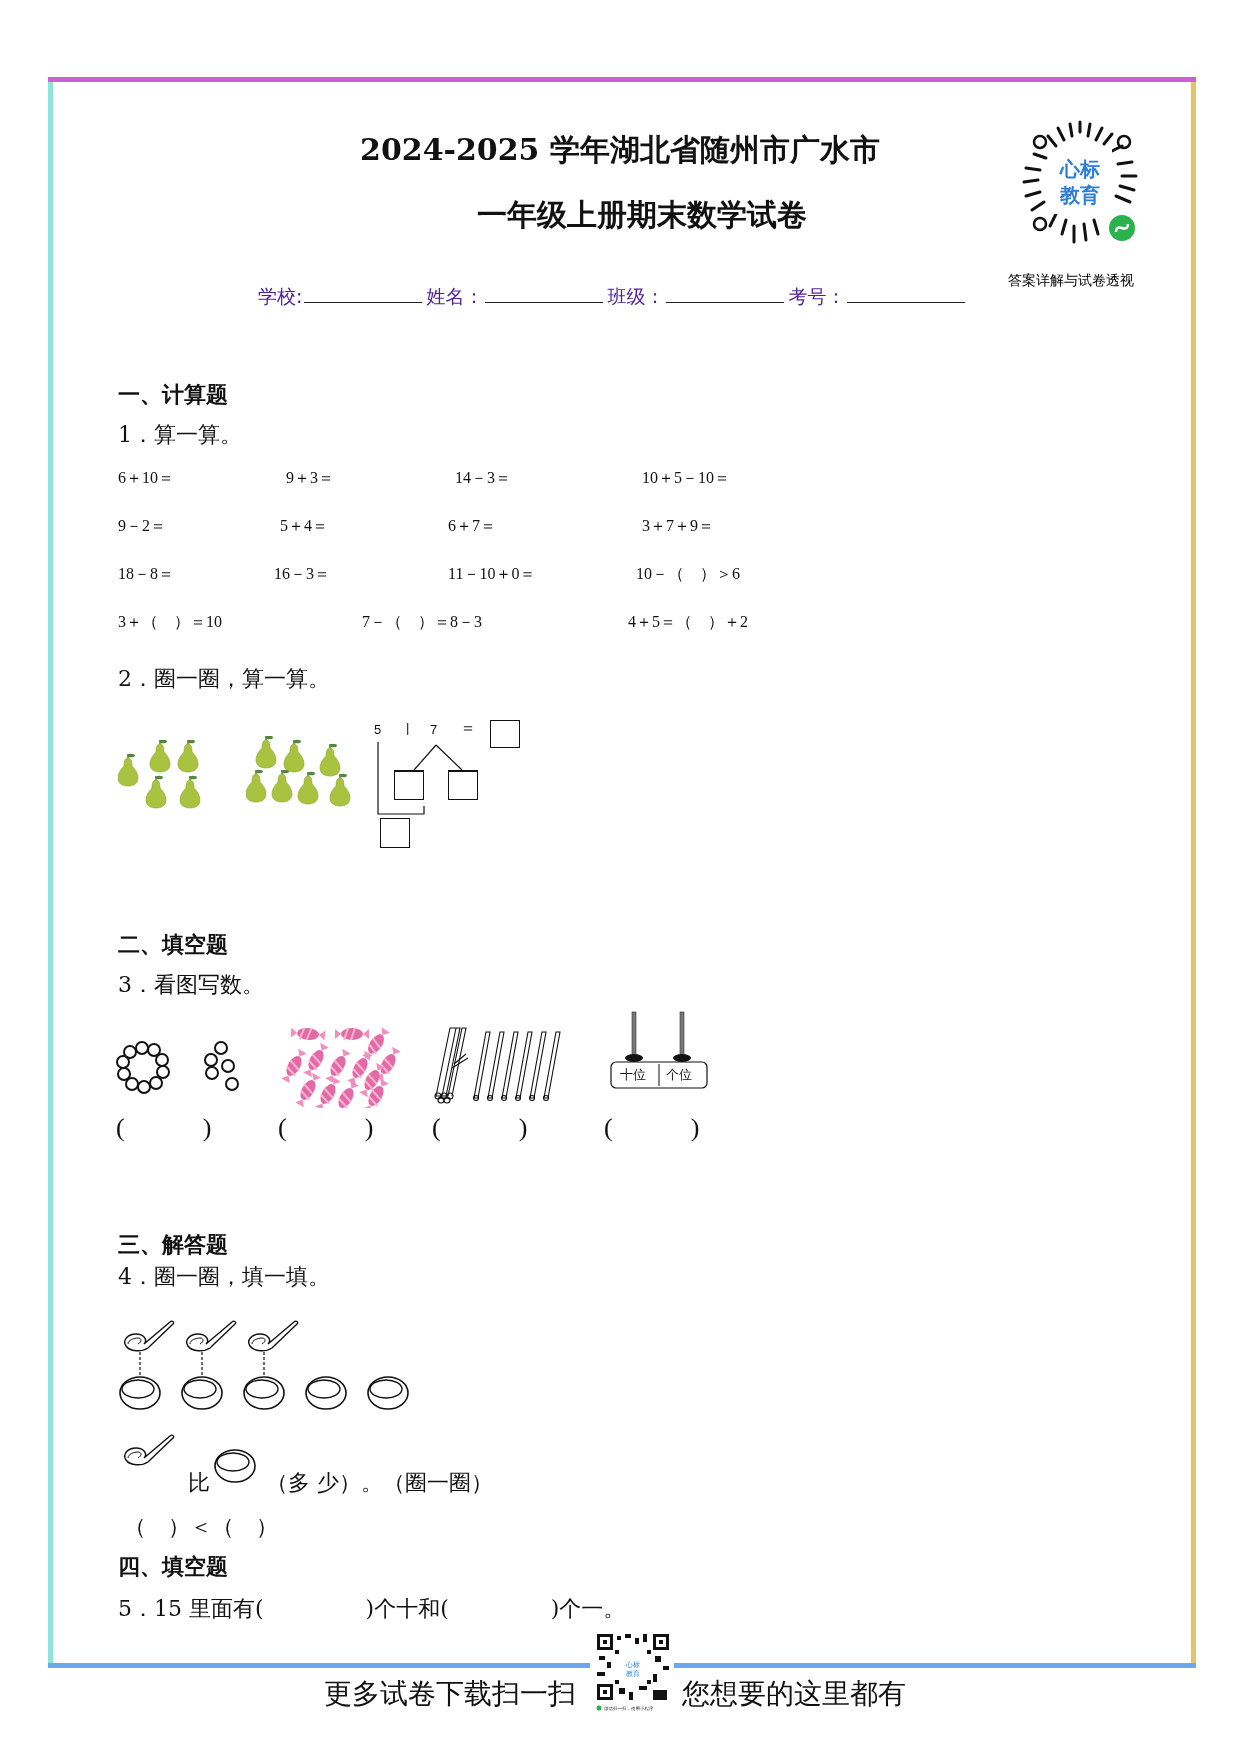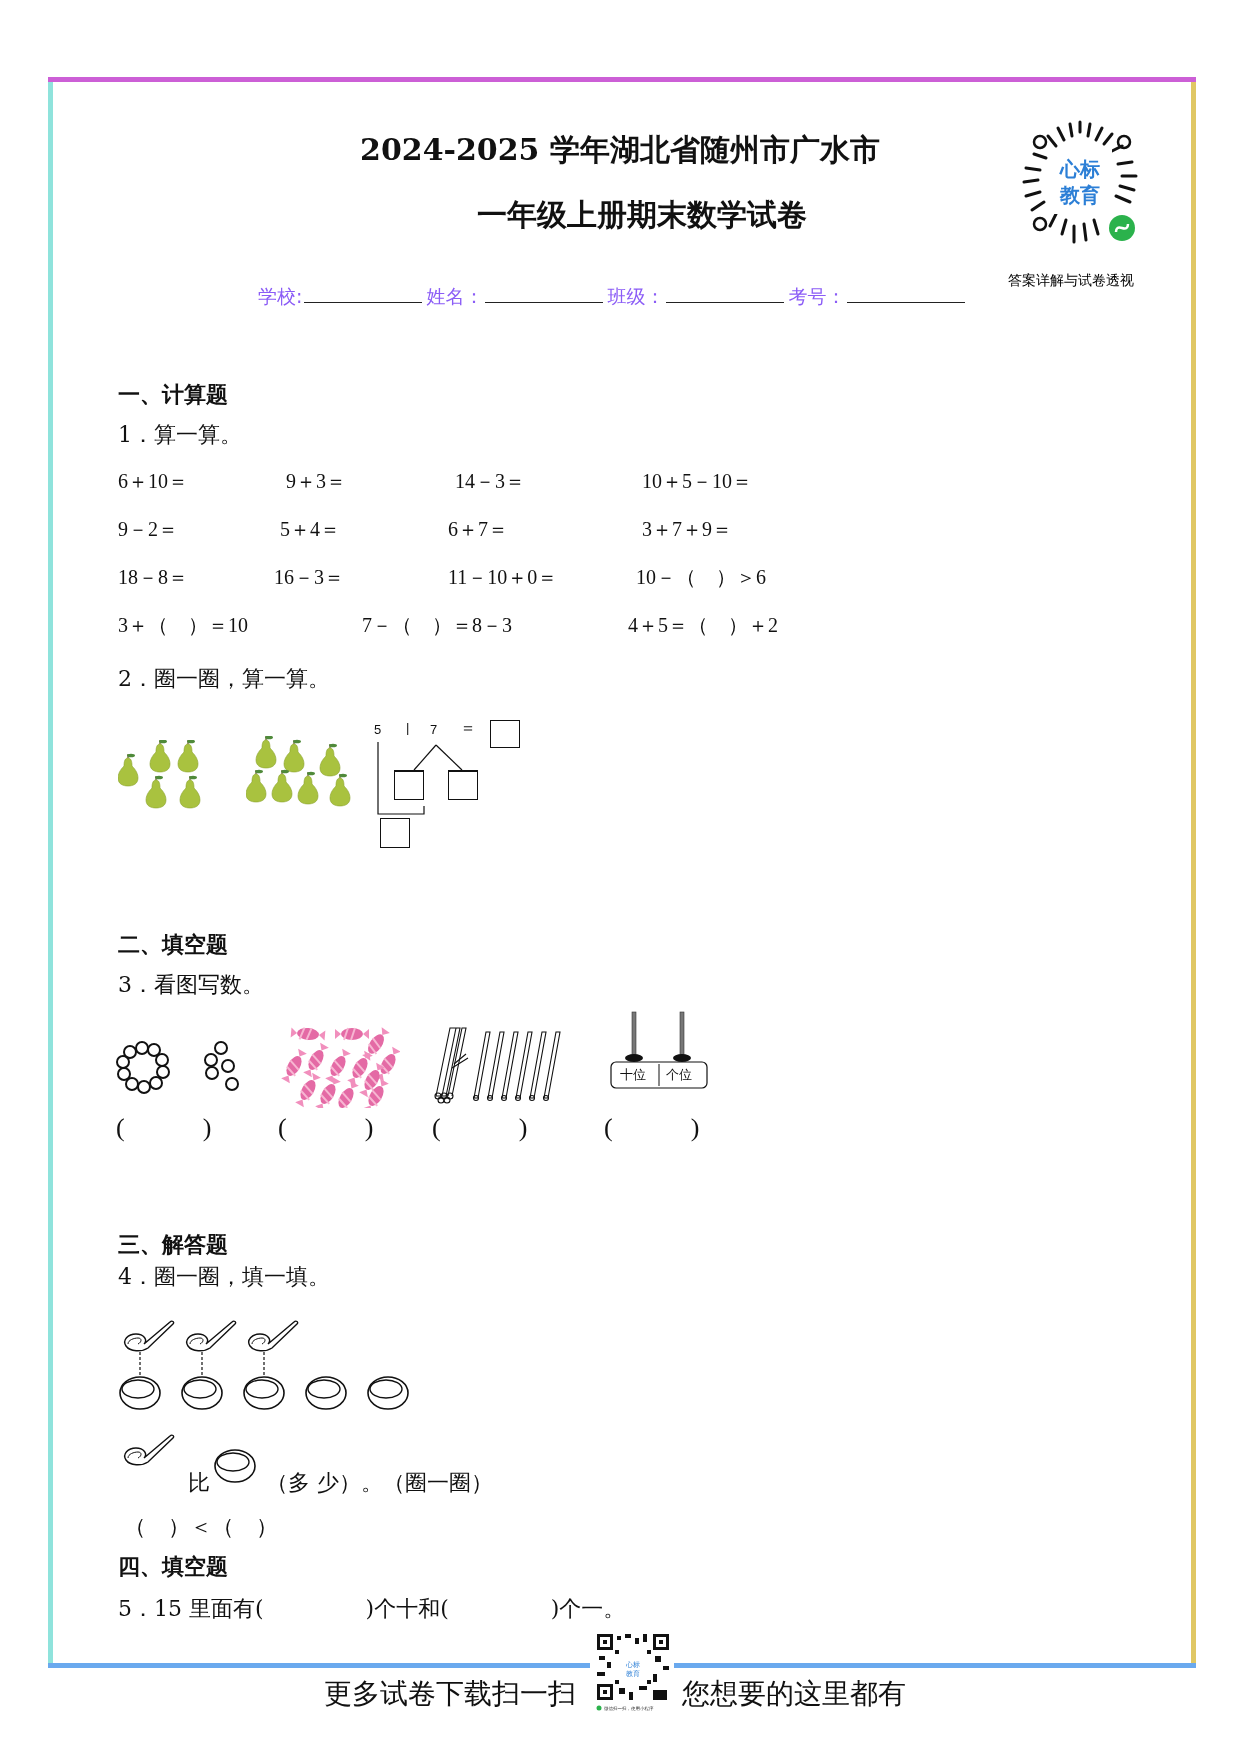--- a/index.html
+++ b/index.html
@@ -17,26 +17,26 @@
   .frame-right { position:absolute; left:1191px; top:82px; width:5px; height:1581px; background:#e0c764; }
   .frame-bottom-l { position:absolute; left:48px; top:1663px; width:542px; height:5px; background:#6aa9ee; }
   .frame-bottom-r { position:absolute; left:674px; top:1663px; width:522px; height:5px; background:#6aa9ee; }
 
   .title1 { position:absolute; left:0; width:1240px; top:130px; text-align:center; font-size:30px; font-weight:bold; }
   .title2 { position:absolute; left:0; width:1240px; top:195px; text-align:center; font-size:30px; font-weight:bold;padding-left:44px; }
 
   .qr-top { position:absolute; left:1010px; top:118px; width:140px; height:132px; }
   .qr-caption { position:absolute; left:1008px; top:272px; font-family:"DejaVu Sans",sans-serif; font-size:14px; color:#000000; }
 
-  .info-row { position:absolute; left:258px; top:284px; font-family:"DejaVu Sans",sans-serif; font-size:19px; color:#8b5cf6; display:flex; align-items:baseline; }
+  .info-row { position:absolute; left:258px; top:284px; font-family:"DejaVu Sans",sans-serif; font-size:19px; color:#4c1d95; display:flex; align-items:baseline; }
   .info-row .blank { display:inline-block; width:118px; border-bottom:1.5px solid #222; margin:0 4px 0 2px; height:18px; }
 
   .section { position:absolute; left:118px; font-size:22px; font-weight:bold; font-family:"DejaVu Sans","Liberation Sans",sans-serif; }
   .q { position:absolute; left:118px; font-size:22px; }
-  .eq { position:absolute; font-family:"Liberation Serif",serif; font-size:20px; white-space:pre; }
+  .eq { position:absolute; font-family:"Liberation Serif",serif; font-size:16px; white-space:pre; }
   .diagram { position:absolute; left:370px; top:710px; width:150px; height:140px; }
   .diagram .lbl { position:absolute; font-family:"Liberation Sans",sans-serif; font-size:13px; }
   .box { position:absolute; border:1.5px solid #111; background:#fff; }
 
   .paren { position:absolute; font-family:"Liberation Serif",serif; font-size:26px; white-space:pre; }
 
   .footer-text { position:absolute; top:1675px; font-family:"DejaVu Sans","Liberation Sans",sans-serif; font-size:28px; color:#111; }
   .qr-bottom { position:absolute; left:595px; top:1632px; width:76px; height:80px; background:#fff; }
 </style>
 </head>

